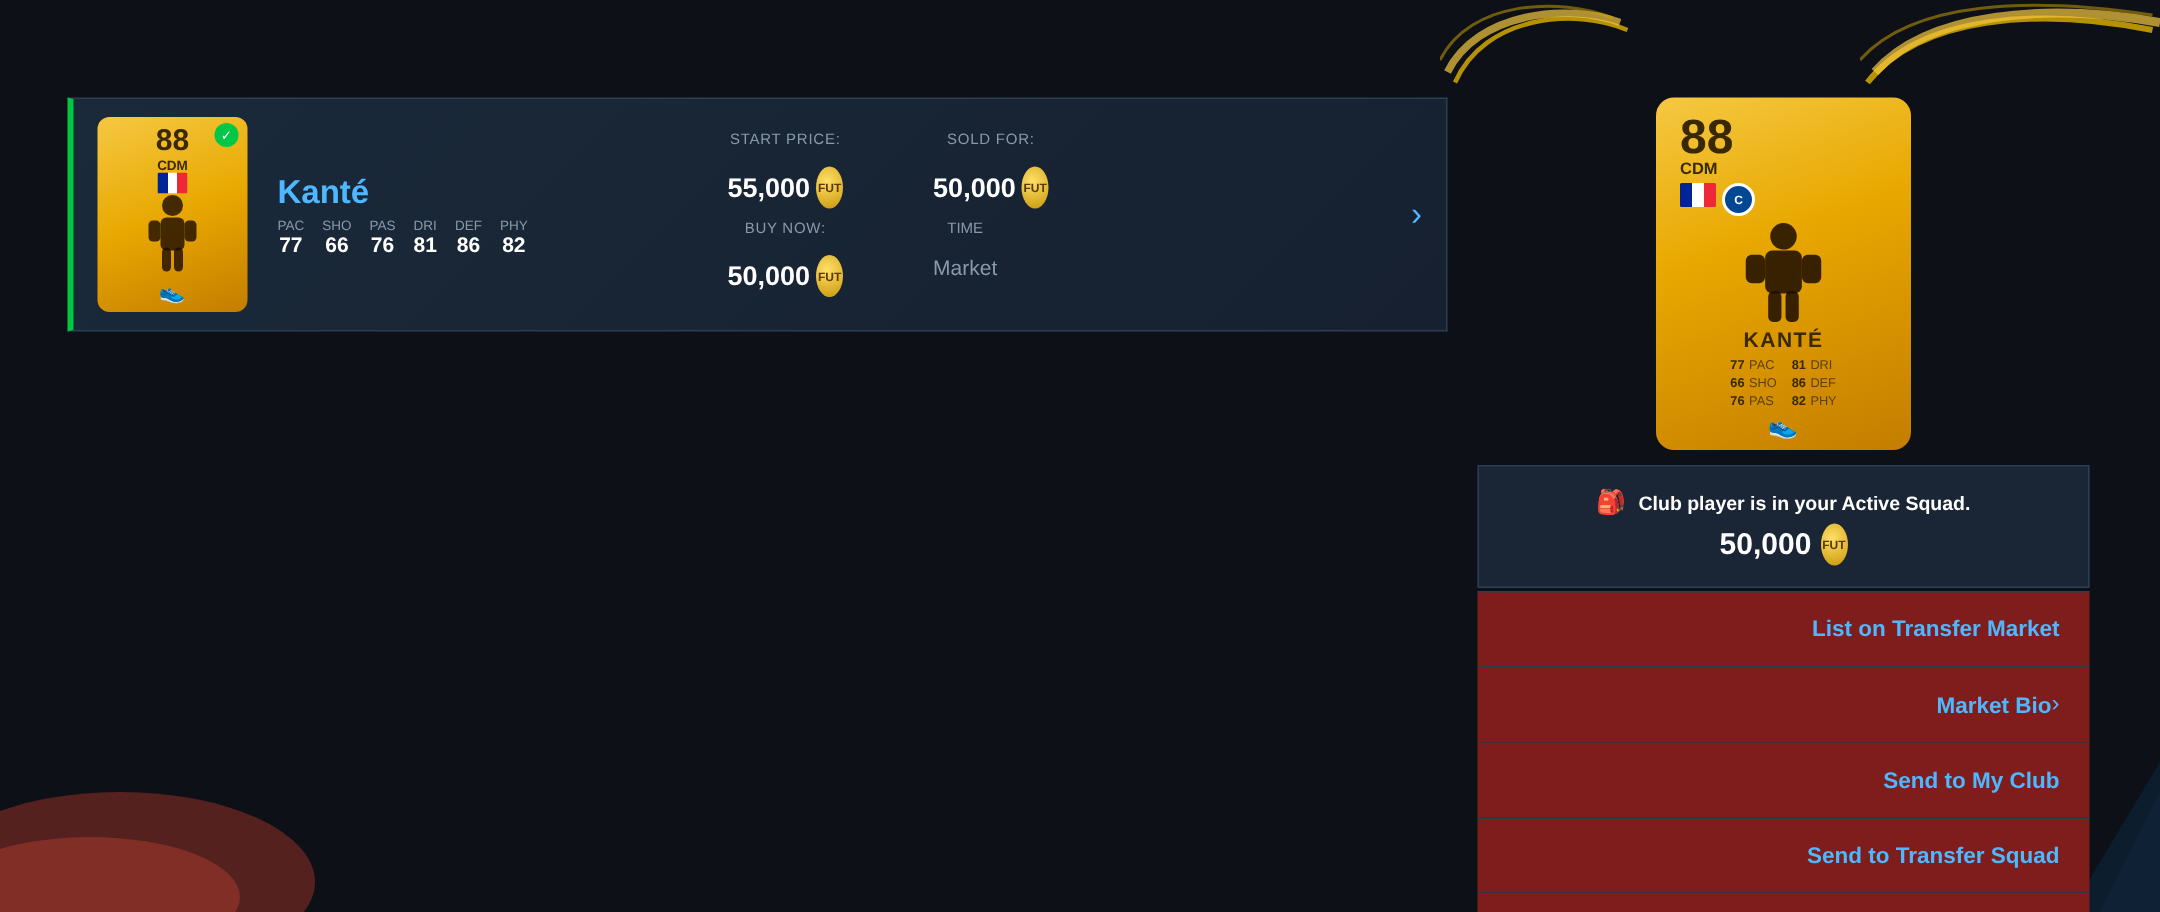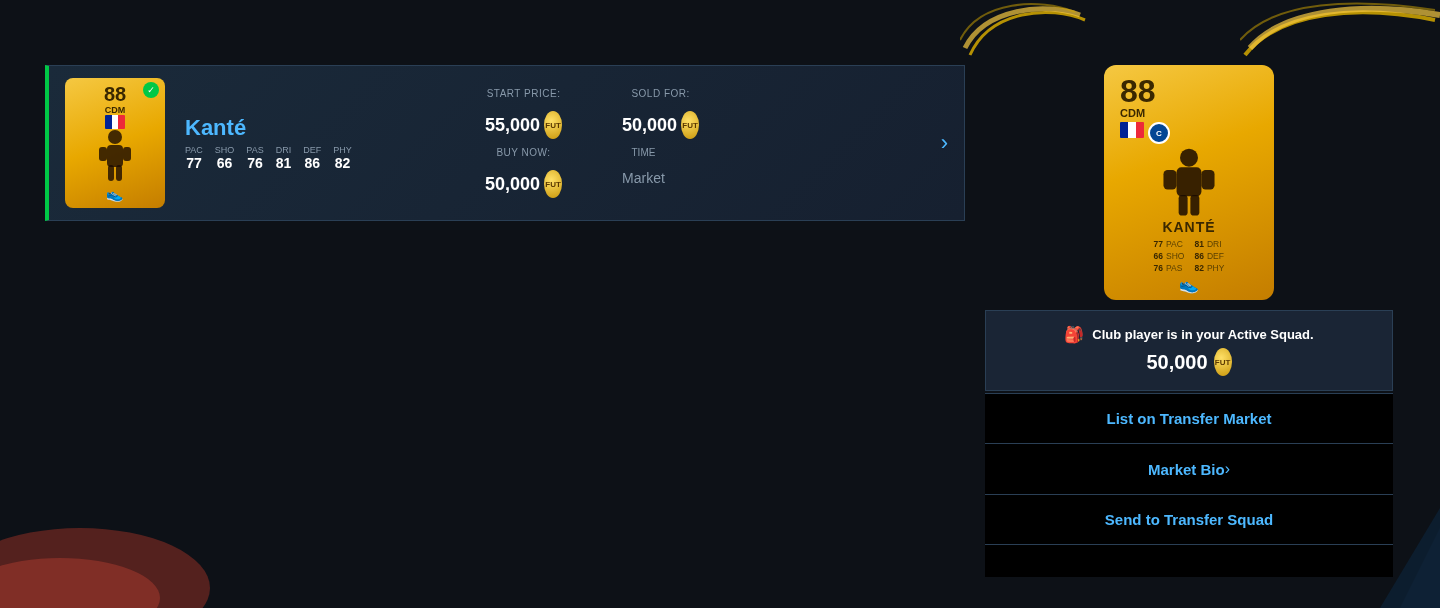--- a/index.html
+++ b/index.html
@@ -394,29 +394,29 @@
     }
 
     
     .action-buttons {
       display: flex;
       flex-direction: column;
       gap: 0;
     }
 
     .action-btn {
-      background: #000000;
+      background: #7f1d1d;
       border: none;
       border-top: 1px solid #2a3f55;
       padding: 16px 20px;
       text-align: left;
       cursor: pointer;
       display: flex;
       align-items: center;
-      justify-content: center;
+      justify-content: flex-end;
       transition: background 0.15s;
     }
 
     .action-btn-label {
       font-size: 15px;
       font-weight: 600;
       color: #4db8ff;
     }
 
     .action-btn-chevron {
@@ -642,20 +642,23 @@
 
     <div class="action-buttons">
       <button class="action-btn">
         <span class="action-btn-label">List on Transfer Market</span>
       </button>
       <button class="action-btn">
         <span class="action-btn-label">Market Bio</span>
         <span class="action-btn-chevron">›</span>
       </button>
       <button class="action-btn">
+        <span class="action-btn-label">Send to My Club</span>
+      </button>
+      <button class="action-btn">
         <span class="action-btn-label">Send to Transfer Squad</span>
       </button>
       <button class="action-btn">
         
       </button>
     </div>
 
   </div>
 </div>
 

